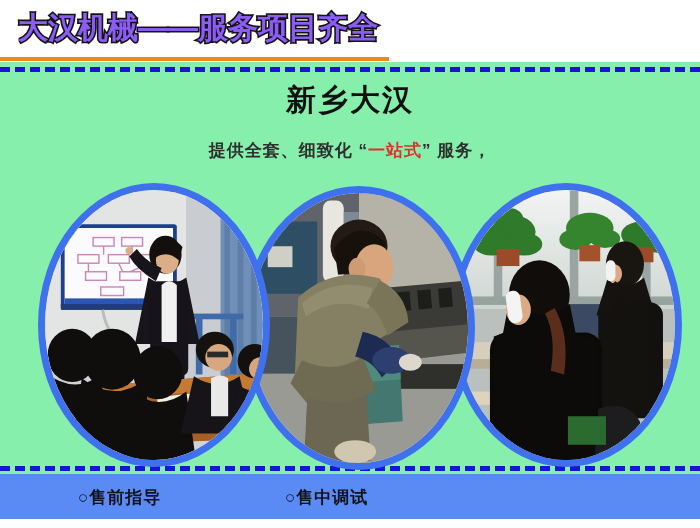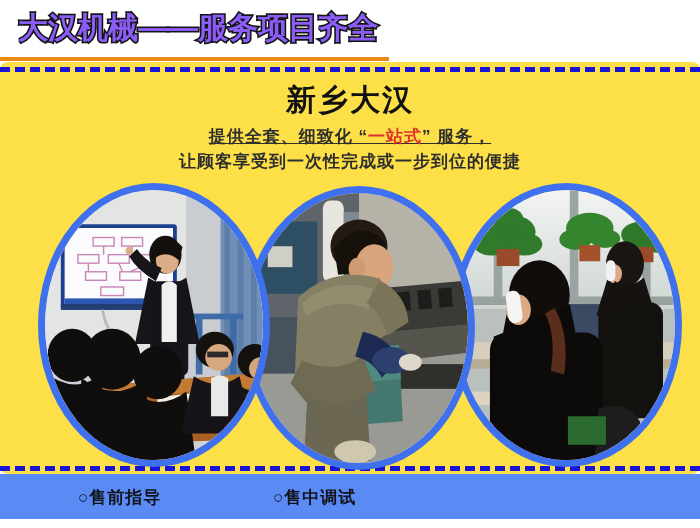--- a/index.html
+++ b/index.html
@@ -41,22 +41,21 @@
     left: 0; top: 57px;
     width: 389px; height: 4px;
     background: #EE8A1A;
   }
 
   
   .panel {
     position: absolute;
     left: 0; top: 62px;
     width: 700px; height: 412px;
-    background: #fde047;
-    border-radius: 8px;
+    background: #86efac;
   }
   .dash-top {
     position: absolute;
     left: 0; top: 5px;
     width: 700px; height: 0;
     border-top: 5px dashed #1A15D6;
   }
   .dash-bottom {
     position: absolute;
     left: 0; top: 404px;
@@ -79,21 +78,21 @@
     letter-spacing: 2px;
   }
   .headline-sub1, .headline-sub2 {
     font-size: 17px;
     font-weight: bold;
     color: #2E2E2E;
     line-height: 25px;
     letter-spacing: 1px;
     white-space: nowrap;
   }
-  .headline-sub1 { margin-top: 6px; text-decoration: underline; }
+  .headline-sub1 { margin-top: 20px; }
   .hl-red { color: #E0312B; }
 
   
   .circles {
     position: absolute;
     left: 0; top: 118px;
     width: 700px; height: 290px;
   }
   .photo {
     position: absolute;
@@ -134,21 +133,21 @@
   .foot-item {
     font-size: 17px;
     font-weight: bold;
     color: #12131A;
     letter-spacing: 1px;
     white-space: nowrap;
     position: absolute;
     top: 12px;
   }
   .fi-1 { left: 78px; }
-  .fi-2 { left: 273px; }
+  .fi-2 { left: 285px; }
   .fi-3 { left: 490px; }
   .footer-white {
     position: absolute;
     left: 0; top: 519px;
     width: 700px; height: 9px;
     background: #ffffff;
   }
 </style>
 </head>
 <body>
@@ -160,21 +159,20 @@
     <div class="header-rule"></div>
   </div>
 
   <div class="panel">
 
     <div class="dash-top"></div>
 
     <div class="headline">
       <div class="headline-main">新乡大汉</div>
       <div class="headline-sub1"><span>提供全套、细致化 “</span><span class="hl-red">一站式</span><span>” 服务，</span></div>
-      <div class="headline-sub2">让顾客享受到一次性完成或一步到位的便捷</div>
     </div>
 
     <div class="circles">
 
       <div class="photo photo-3">
         <div class="photo-inner">
           <svg viewBox="0 0 232 284" preserveAspectRatio="xMidYMid slice">
             <defs>
               <linearGradient id="winG3" x1="0" y1="0" x2="0" y2="1">
                 <stop offset="0%" stop-color="#f2f4f3"></stop>

